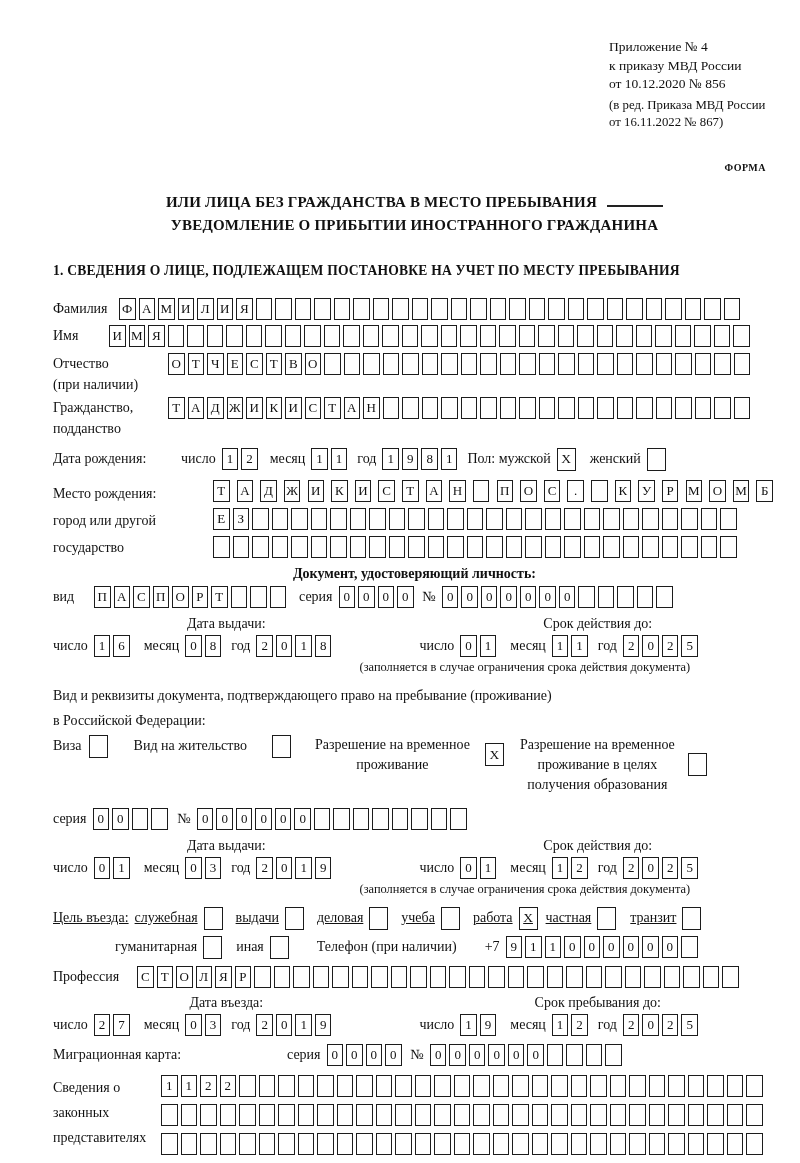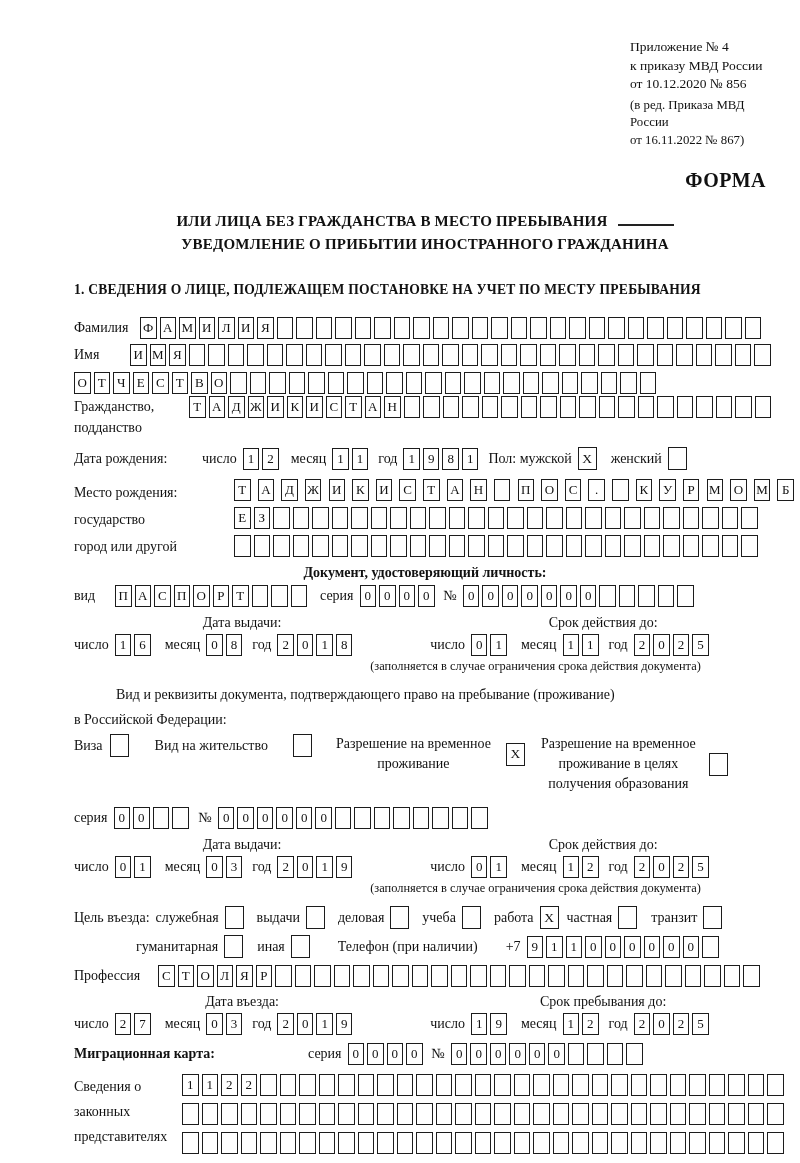--- a/index.html
+++ b/index.html
@@ -1,25 +1,25 @@
 <!DOCTYPE html>
 <html><head>
 <meta charset="utf-8">
 <style>
   * { box-sizing: border-box; }
   html,body { margin:0; padding:0; background:#e8e8e8; }
   .page {
     width:800px; height:1163px; margin:0 auto; background:#ffffff; color:#111;
     font-family:"Liberation Serif", serif; font-size:14px; position:relative;
-    padding:38px 24px 20px 74px; overflow:hidden;
+    padding:38px 24px 20px 53px; overflow:hidden;
   }
   
   .hdr { margin-left:556px; line-height:18.5px; font-size:13.5px; }
   .hdr .sub { font-size:12.8px; margin-top:3px; line-height:17.5px; }
-  .forma { text-align:right; margin:20px 10px 0 0; font-weight:bold; font-size:20px; letter-spacing:.5px; }
+  .forma { text-align:right; margin:30px 10px 0 0; font-weight:bold; font-size:10px; letter-spacing:.5px; }
   
   .title { text-align:center; font-weight:bold; font-size:15px; line-height:23px; margin-top:18px; letter-spacing:.2px; }
   .blank-line { display:inline-block; width:56px; border-bottom:2px solid #222; height:14px; margin-left:10px; }
   .sec-heading { font-weight:bold; font-size:13.6px; margin-top:26px; letter-spacing:.2px; }
   
   .frow { display:flex; align-items:center; }
   .frow.top { align-items:flex-start; }
   .lbl { flex:none; font-size:14px; line-height:22px; }
   .lbl2 { font-size:14px; line-height:21px; }
   .cells { display:flex; gap:3px; flex:none; }
@@ -138,20 +138,24 @@
         <span class="cell"></span>
         <span class="cell"></span>
         <span class="cell"></span>
         <span class="cell"></span>
         <span class="cell"></span>
         <span class="cell"></span>
       </div>
   </div>
 
   <div class="frow top" style="margin-top:6px;">
+    <div style="width:115px;flex:none;">
+      <div class="lbl2">Отчество</div>
+      <div class="lbl2">(при наличии)</div>
+    </div>
     <div class="cells">
         <span class="cell">О</span>
         <span class="cell">Т</span>
         <span class="cell">Ч</span>
         <span class="cell">Е</span>
         <span class="cell">С</span>
         <span class="cell">Т</span>
         <span class="cell">В</span>
         <span class="cell">О</span>
         <span class="cell"></span>
@@ -239,22 +243,22 @@
       </span>
     <span class="dlbl" style="margin-left:10px;">Пол: мужской</span>
     <span class="cb">X</span>
     <span class="dlbl" style="margin-left:14px;">женский</span>
     <span class="cb"></span>
   </div>
 
   <div class="frow top" style="margin-top:9px;">
     <div style="width:160px;flex:none;">
       <div class="lbl2" style="line-height:27px;">Место рождения:</div>
+      <div class="lbl2" style="line-height:27px;">город или другой</div>
       <div class="lbl2" style="line-height:27px;">государство</div>
-      <div class="lbl2" style="line-height:27px;">город или другой</div>
     </div>
     <div>
       <div class="cells spread" style="margin-bottom:6px;">
           <span class="cell">Т</span>
           <span class="cell">А</span>
           <span class="cell">Д</span>
           <span class="cell">Ж</span>
           <span class="cell">И</span>
           <span class="cell">К</span>
           <span class="cell">И</span>
@@ -418,21 +422,21 @@
             <span class="cell">2</span>
             <span class="cell">0</span>
             <span class="cell">2</span>
             <span class="cell">5</span>
           </span>
       </div>
       <div class="note" style="margin-left:-60px;">(заполняется в случае ограничения срока действия документа)</div>
     </div>
   </div>
 
-  <div style="margin-top:8px; line-height:25px;margin-left:42px;">Вид и реквизиты документа, подтверждающего право на пребывание (проживание)</div>
+  <div style="margin-top:8px; line-height:25px;">Вид и реквизиты документа, подтверждающего право на пребывание (проживание)</div>
   <div style="line-height:25px;">в Российской Федерации:</div>
 
   <div class="frow top" style="margin-top:2px;">
     <div class="opt">
       <span>Виза</span>
       <span class="cb"></span>
     </div>
     <div class="opt" style="margin-left:26px;">
       <span>Вид на жительство</span>
       <span class="cb" style="margin-left:18px;"></span>
@@ -522,21 +526,21 @@
             <span class="cell">2</span>
             <span class="cell">0</span>
             <span class="cell">2</span>
             <span class="cell">5</span>
           </span>
       </div>
       <div class="note" style="margin-left:-60px;">(заполняется в случае ограничения срока действия документа)</div>
     </div>
   </div>
 
-  <div class="frow" style="margin-top:10px;">
+  <div class="frow" style="margin-top:10px;text-decoration:underline;">
     <span>Цель въезда:</span>
     <span class="dlbl" style="margin-left:6px;">служебная</span>
     <span class="cb"></span>
     <span class="dlbl" style="margin-left:13px;">выдачи</span>
     <span class="cb"></span>
     <span class="dlbl" style="margin-left:13px;">деловая</span>
     <span class="cb"></span>
     <span class="dlbl" style="margin-left:13px;">учеба</span>
     <span class="cb"></span>
     <span class="dlbl" style="margin-left:13px;">работа</span>
@@ -646,21 +650,21 @@
             <span class="cell">2</span>
             <span class="cell">0</span>
             <span class="cell">2</span>
             <span class="cell">5</span>
           </span>
       </div>
     </div>
   </div>
 
   <div class="frow" style="margin-top:8px;">
-    <div class="lbl" style="width:176px;font-weight:bold;">Миграционная карта:</div>
+    <div class="lbl" style="width:176px;">Миграционная карта:</div>
     <span class="dlbl" style="margin-left:58px;">серия</span>
     <div class="cells">
         <span class="cell">0</span>
         <span class="cell">0</span>
         <span class="cell">0</span>
         <span class="cell">0</span>
       </div>
     <span class="dlbl" style="margin-left:9px;">№</span>
     <div class="cells">
         <span class="cell">0</span>

